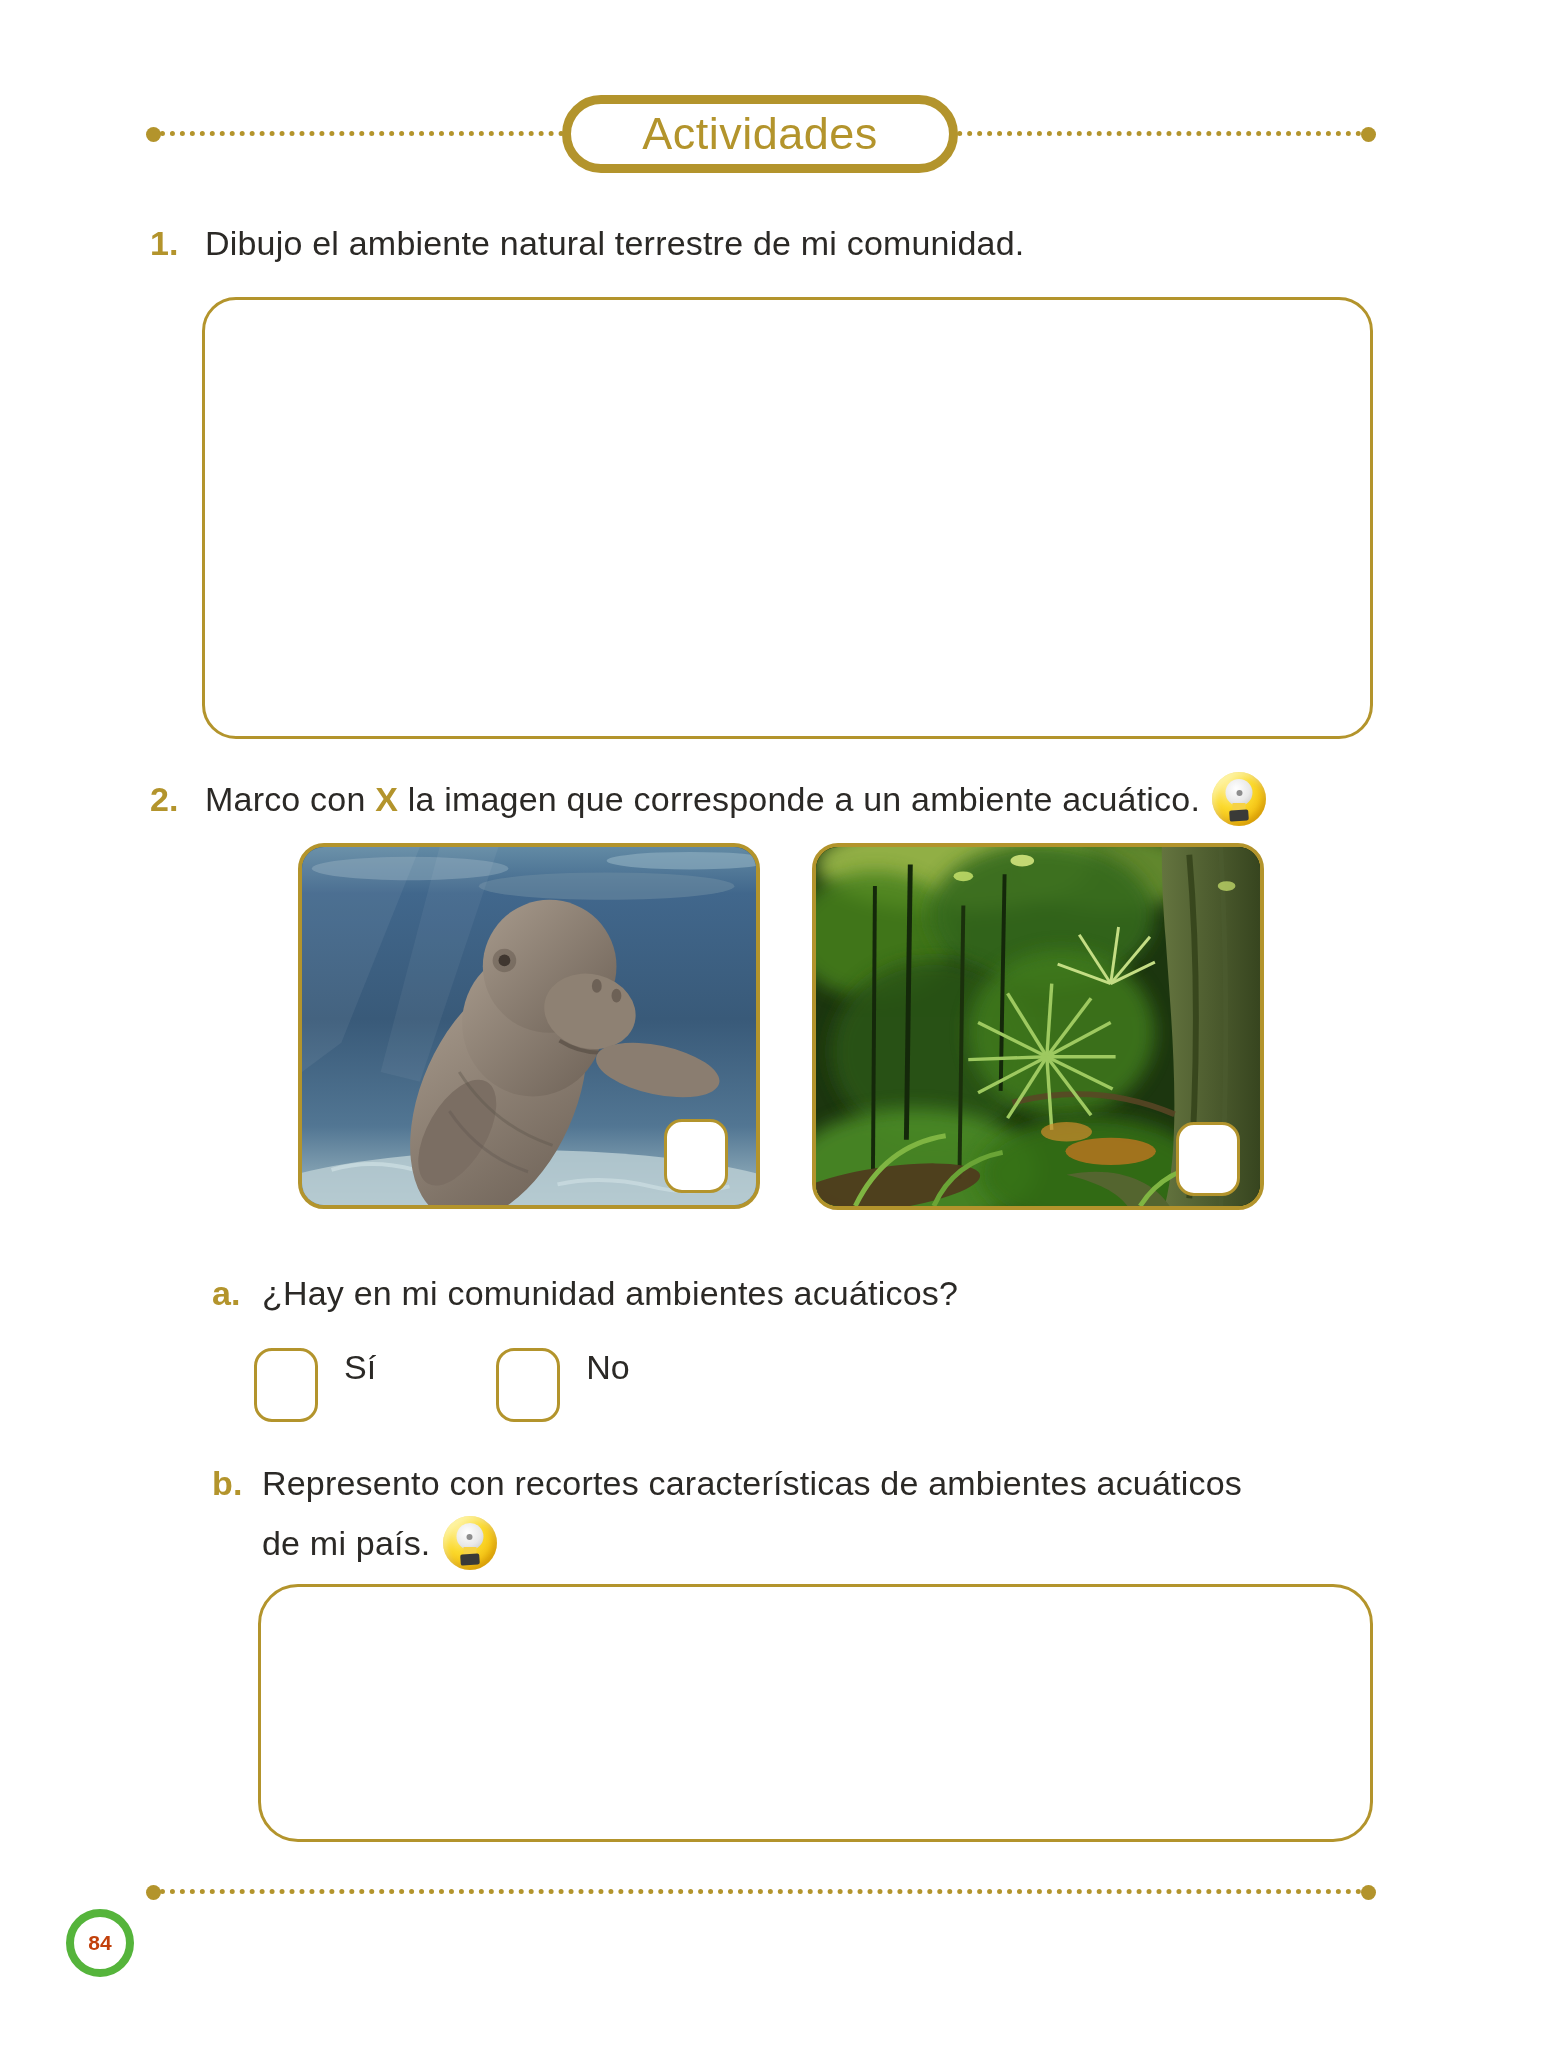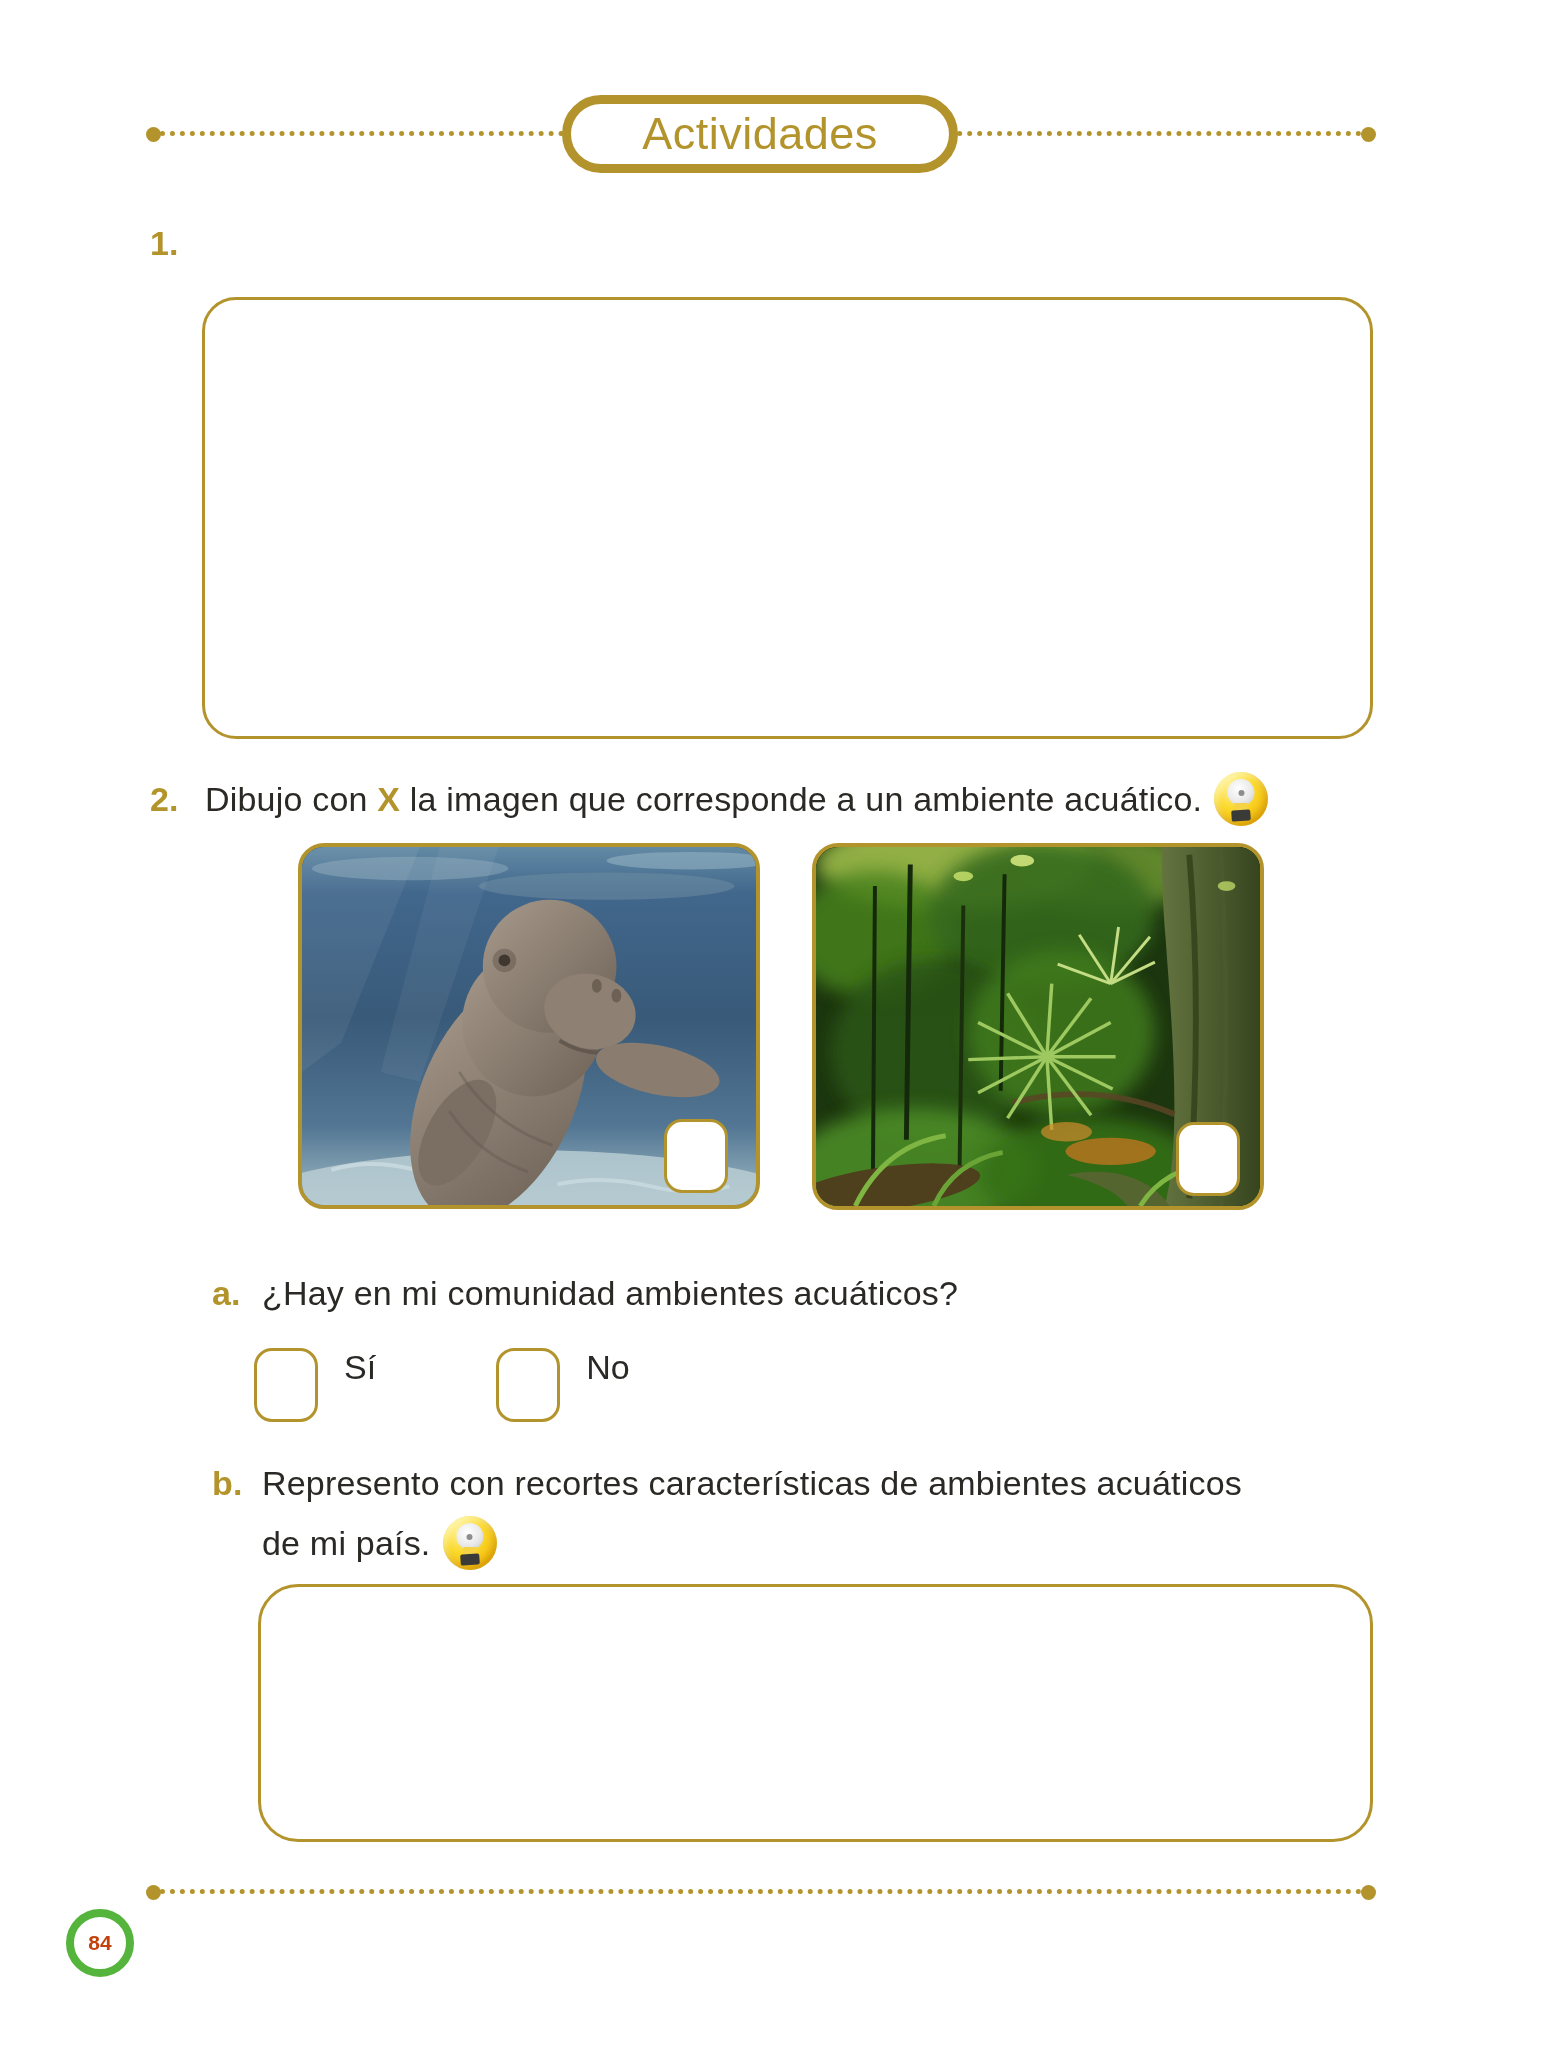--- a/index.html
+++ b/index.html
@@ -147,26 +147,27 @@
   <div class="hdr-line">
     <span class="line-dot left"></span>
     <span class="line-dot right"></span>
   </div>
   <div class="pill">
     <span>Actividades</span>
   </div>
 
   <div class="row act1">
     <span class="num">1.</span>
+    <span class="txt">Dibujo el ambiente natural terrestre de mi comunidad.</span>
   </div>
   <div class="draw-box box1"></div>
 
   <div class="row act2">
     <span class="num">2.</span>
-    <span class="txt"><span>Dibujo con </span><span class="gold-x">X</span><span> la imagen que corresponde a un ambiente acuático.</span></span>
+    <span class="txt"><span>Marco con </span><span class="gold-x">X</span><span> la imagen que corresponde a un ambiente acuático.</span></span>
     <span class="bulb">
       <span class="bulb-globe"></span>
       <span class="bulb-neck"></span>
       <span class="bulb-base"></span>
     </span>
   </div>
 
   <div class="img-card img-left">
     <svg viewBox="0 0 462 366" preserveAspectRatio="none">
       <defs>

